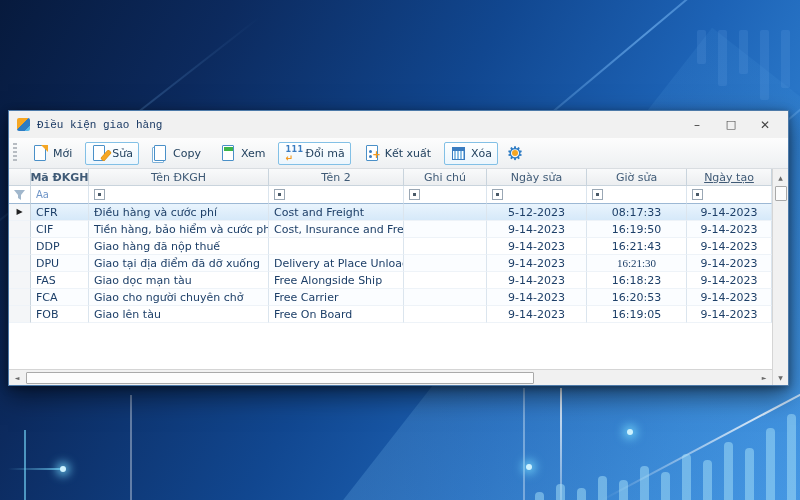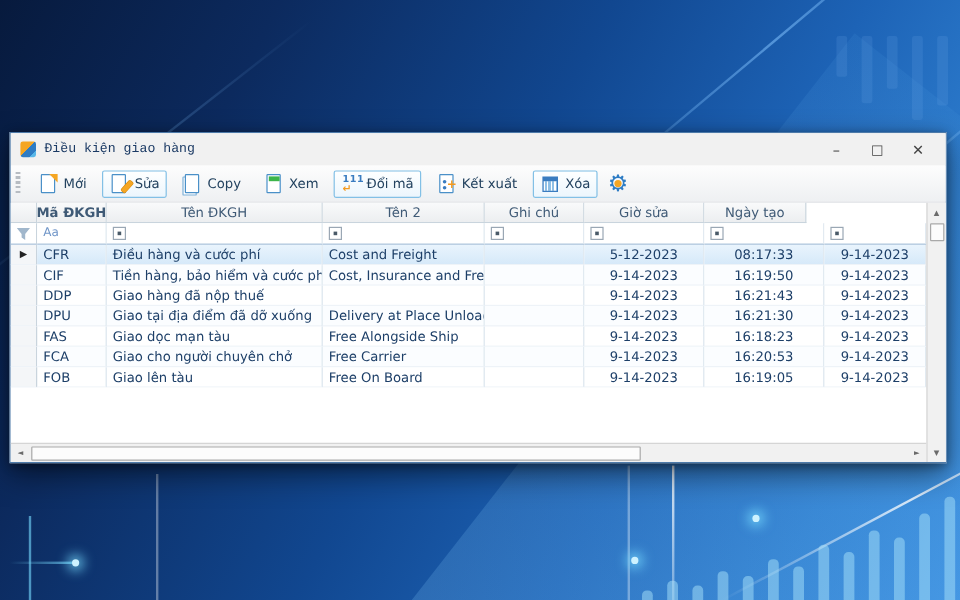--- a/index.html
+++ b/index.html
@@ -196,22 +196,23 @@
   </div>
 
   <div class="grid">
     <div class="grid-main">
       <div class="g-row header" id="header-row">
           <div class="g-cell ind"></div>
           <div class="g-cell " style="flex: 0 0 58px; font-weight: bold;">Mã ĐKGH</div>
           <div class="g-cell " style="flex: 0 0 180px;">Tên ĐKGH</div>
           <div class="g-cell " style="flex: 0 0 135px;">Tên 2</div>
           <div class="g-cell " style="flex: 0 0 83px;">Ghi chú</div>
+          <div class="g-cell " style="flex: 0 0 100px;">Ngày sửa</div>
           <div class="g-cell " style="flex: 0 0 100px;">Giờ sửa</div>
-          <div class="g-cell " style="flex: 0 0 85px;">Ngày tạo</div>
+          <div class="g-cell " style="flex: 0 0 85px; text-decoration: underline;">Ngày tạo</div>
         </div>
       <div class="g-row filter" id="filter-row">
           <div class="g-cell ind">
             <svg class="funnel" viewBox="0 0 11 10">
               <path d="M0 0h11L7 5v5L4 8V5Z" fill="#8aa6c0"></path>
             </svg>
           </div>
           <div class="g-cell " style="flex: 0 0 58px;">
             <span class="abc-glyph">Aa</span>
           </div>
@@ -279,21 +280,21 @@
             <div class="g-cell c-center" style="flex: 0 0 100px;">16:21:43</div>
             <div class="g-cell c-center" style="flex: 0 0 85px;">9-14-2023</div>
           </div>
           <div class="g-row data even">
             <div class="g-cell ind"></div>
             <div class="g-cell " style="flex: 0 0 58px;">DPU</div>
             <div class="g-cell " style="flex: 0 0 180px;">Giao tại địa điểm đã dỡ xuống</div>
             <div class="g-cell " style="flex: 0 0 135px;">Delivery at Place Unloaded</div>
             <div class="g-cell " style="flex: 0 0 83px;"></div>
             <div class="g-cell c-center" style="flex: 0 0 100px;">9-14-2023</div>
-            <div class="g-cell c-center" style="flex: 0 0 100px;">16:21:30</div>
+            <div class="g-cell c-center" style="flex: 0 0 100px; font-family: Liberation Serif, serif;">16:21:30</div>
             <div class="g-cell c-center" style="flex: 0 0 85px;">9-14-2023</div>
           </div>
           <div class="g-row data">
             <div class="g-cell ind"></div>
             <div class="g-cell " style="flex: 0 0 58px;">FAS</div>
             <div class="g-cell " style="flex: 0 0 180px;">Giao dọc mạn tàu</div>
             <div class="g-cell " style="flex: 0 0 135px;">Free Alongside Ship</div>
             <div class="g-cell " style="flex: 0 0 83px;"></div>
             <div class="g-cell c-center" style="flex: 0 0 100px;">9-14-2023</div>
             <div class="g-cell c-center" style="flex: 0 0 100px;">16:18:23</div>

